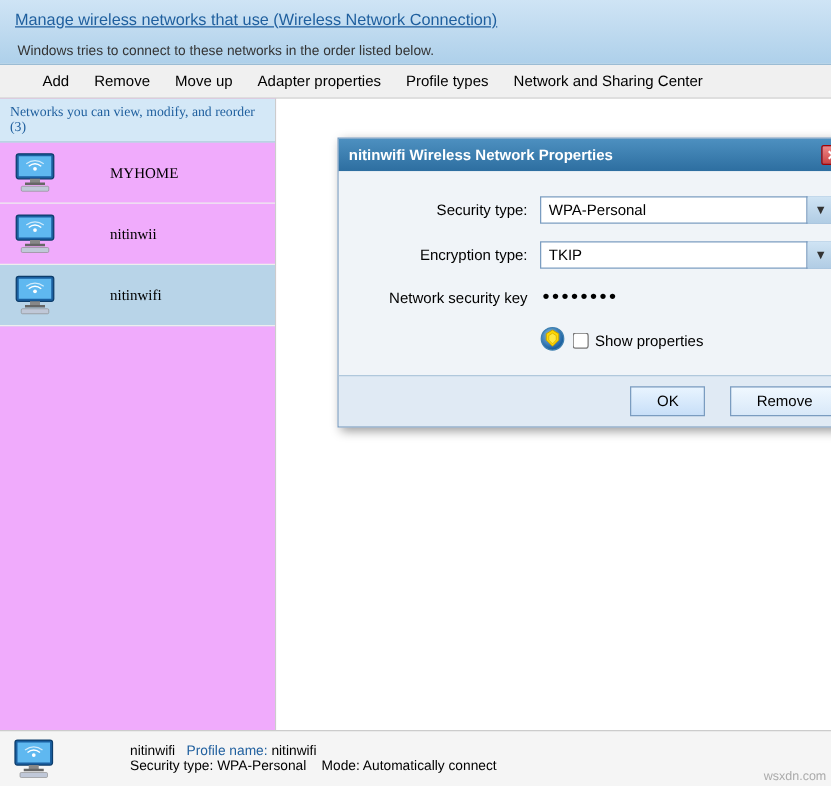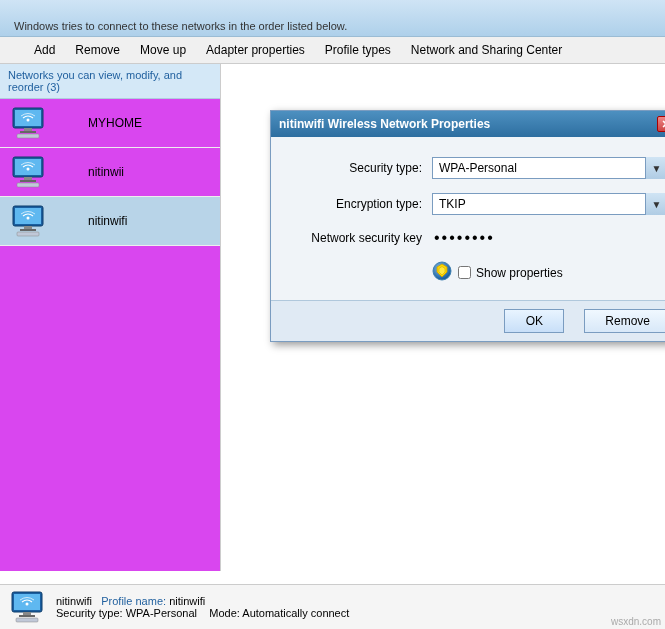--- a/index.html
+++ b/index.html
@@ -55,22 +55,23 @@
     
     .main-content {
       display: flex;
       height: calc(629px - 80px - 42px);
     }
 
     
     .network-list-panel {
       width: 221px;
       border-right: 1px solid #ccc;
-      background: #d946ef;
+      background: #f0abfc;
       overflow-y: auto;
+      font-family: Liberation Serif, serif;
     }
     .network-list-header {
       background: #d4e8f7;
       padding: 5px 8px;
       font-size: 11px;
       color: #1f5f9e;
       border-bottom: 1px solid #b0ccdd;
     }
     .network-item {
       display: flex;
@@ -109,20 +110,21 @@
       position: absolute;
       bottom: 0;
       left: 0;
       right: 0;
       height: 45px;
       background: #f5f5f5;
       border-top: 1px solid #ccc;
       display: flex;
       align-items: center;
       padding: 4px 8px;
+      gap: 48px;
     }
     .status-icon {
       width: 38px;
       height: 34px;
       margin-right: 10px;
       flex-shrink: 0;
     }
     .status-info {
       font-size: 11px;
       color: #000;
@@ -297,20 +299,21 @@
       min-width: 60px;
     }
     .dialog-footer-btn.ok {
       background: linear-gradient(to bottom, #e8f4ff, #c8dff8);
     }
   </style>
 </head>
 <body>
 
 <div class="title-bar">
+  <h1>Manage wireless networks that use (Wireless Network Connection)</h1>
   <p class="subtitle">Windows tries to connect to these networks in the order listed below.</p>
 </div>
 
 <div class="toolbar">
   <button class="toolbar-btn">Add</button>
   <button class="toolbar-btn">Remove</button>
   <button class="toolbar-btn">Move up</button>
   <button class="toolbar-btn">Adapter properties</button>
   <button class="toolbar-btn">Profile types</button>
   <button class="toolbar-btn">Network and Sharing Center</button>

